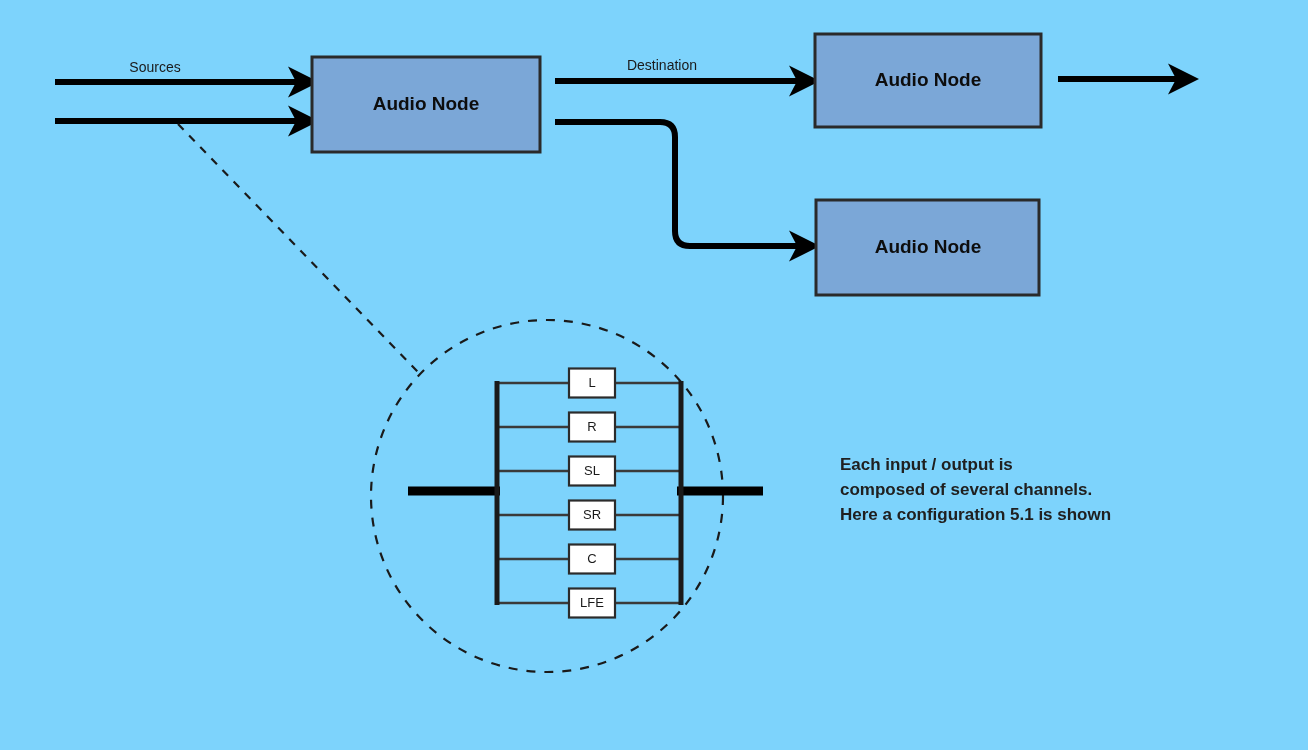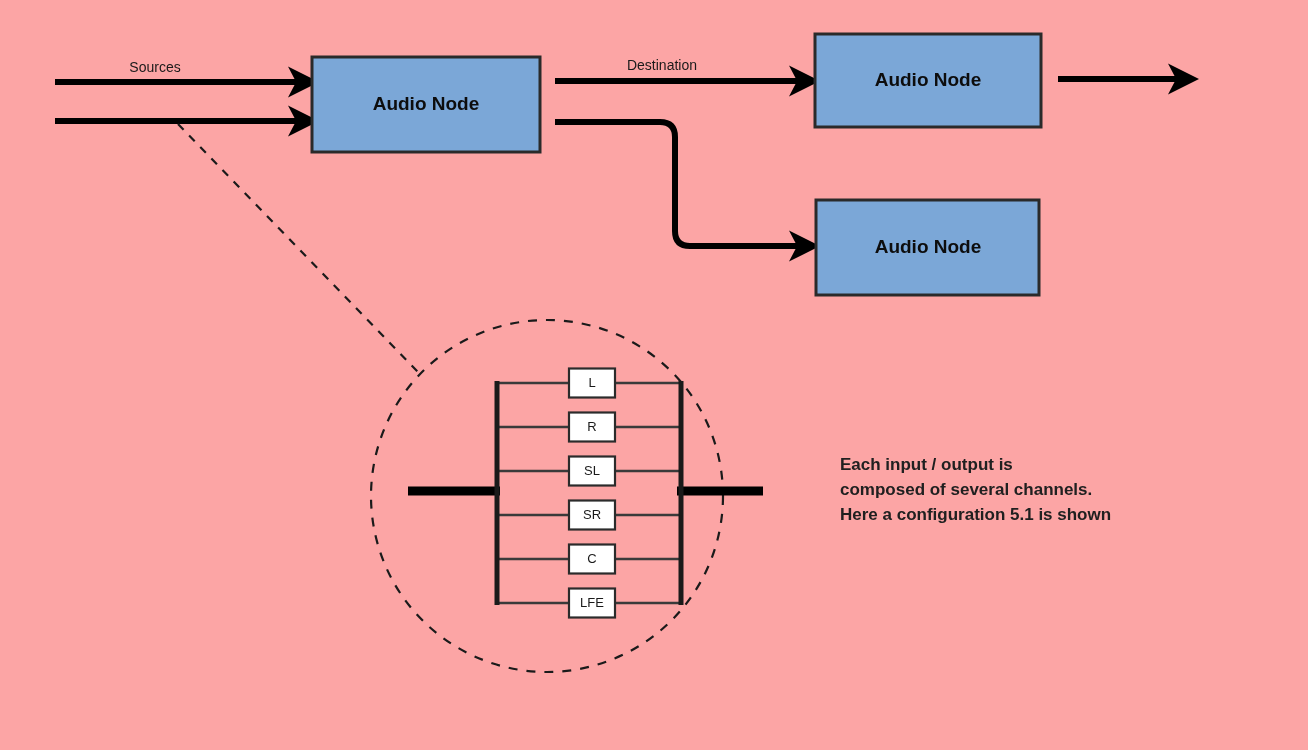--- a/index.html
+++ b/index.html
@@ -7,21 +7,21 @@
     padding: 0;
     background: #ffffff;
   }
   body {
     font-family: "Liberation Sans", sans-serif;
   }
   #canvas {
     position: relative;
     width: 1308px;
     height: 750px;
-    background: #fca5a5;
+    background: #7dd3fc;
     overflow: hidden;
   }
   #diagram-svg {
     position: absolute;
     top: 0;
     left: 0;
     width: 1308px;
     height: 750px;
   }
   .node-label {

